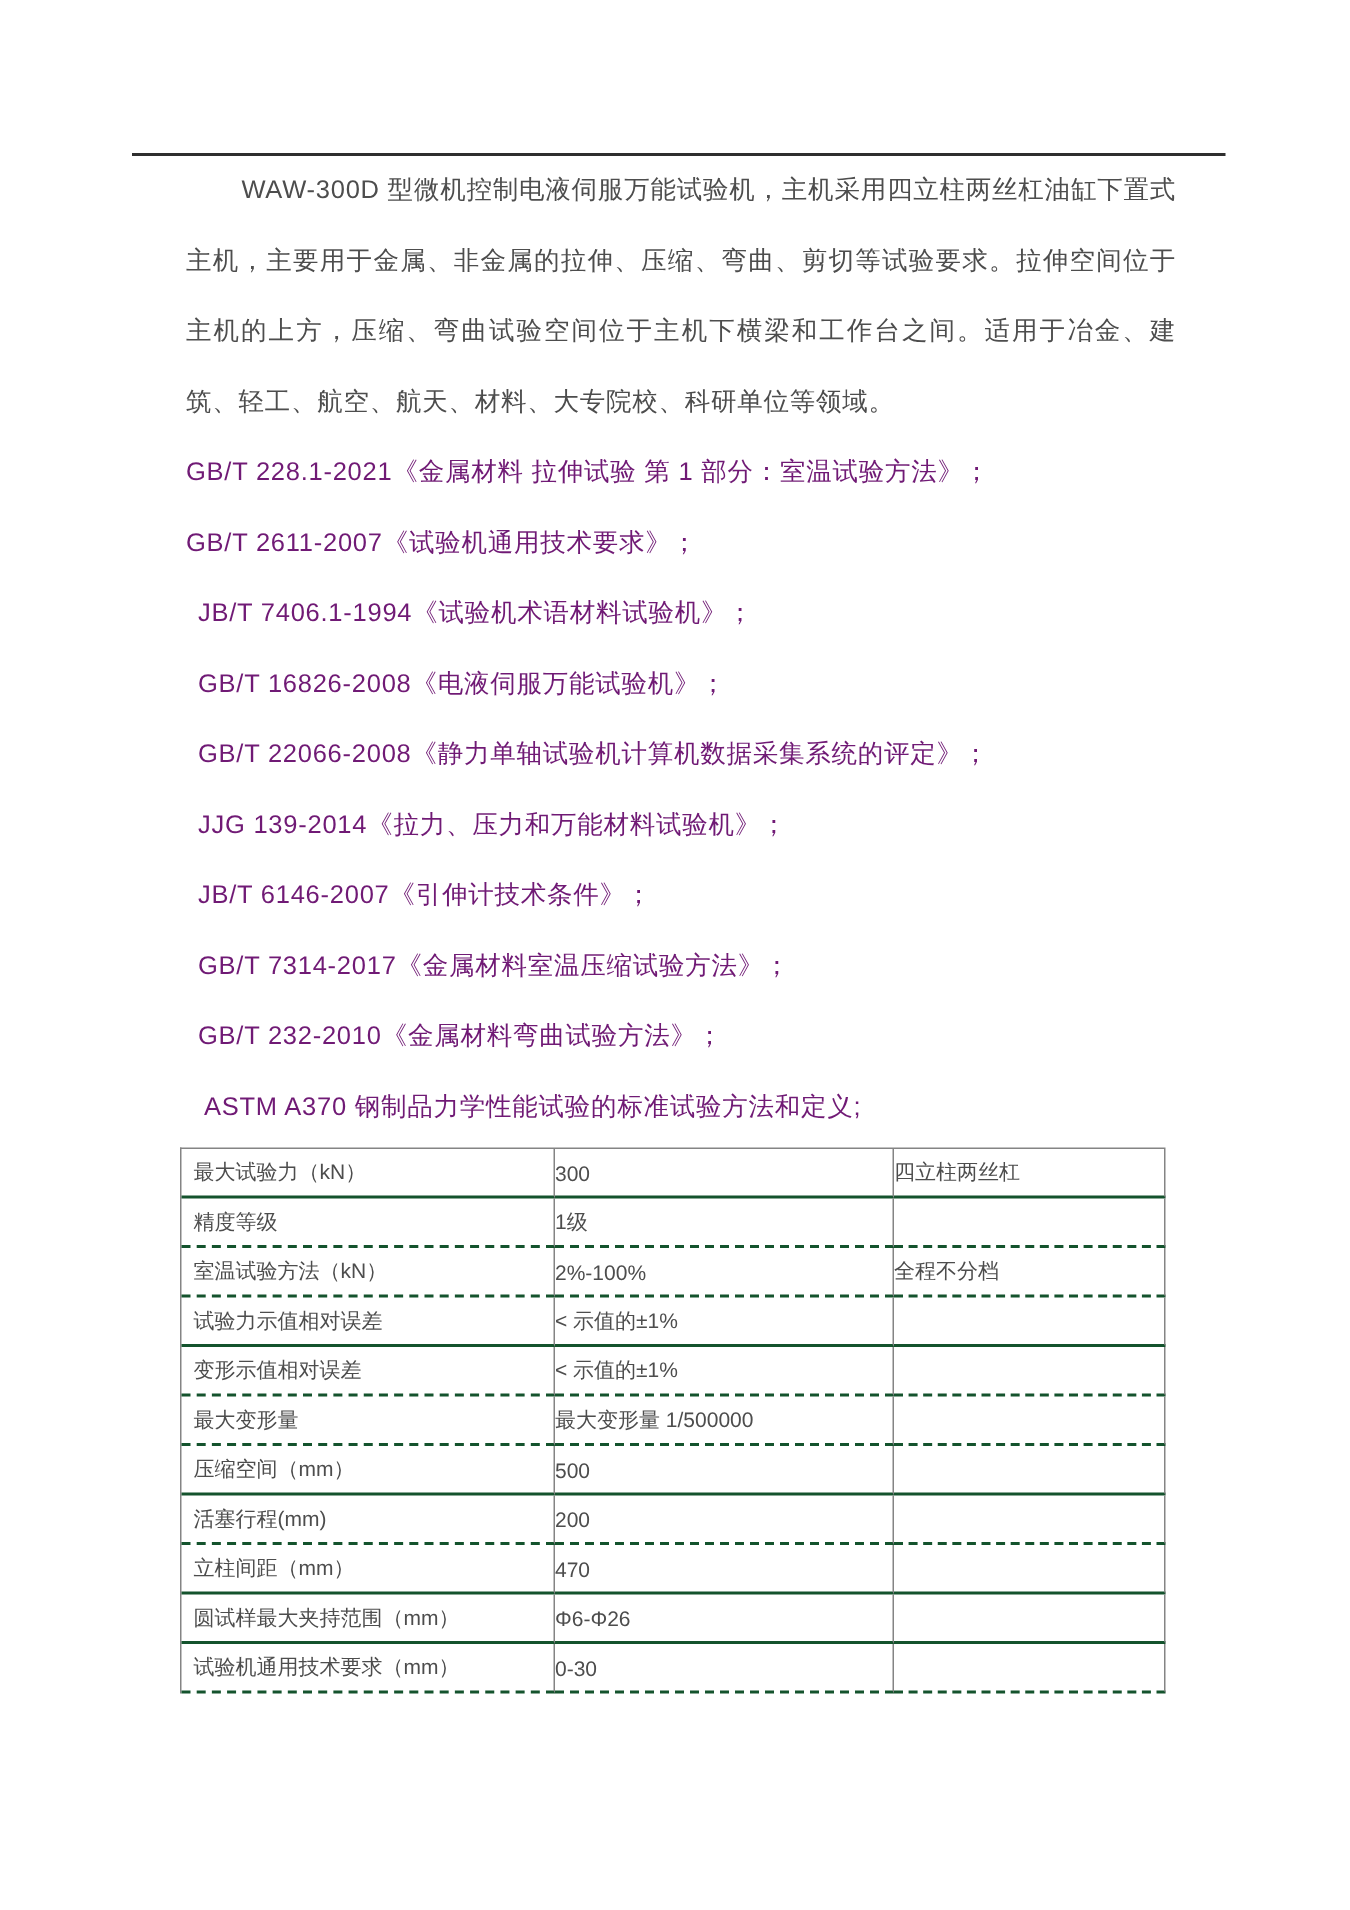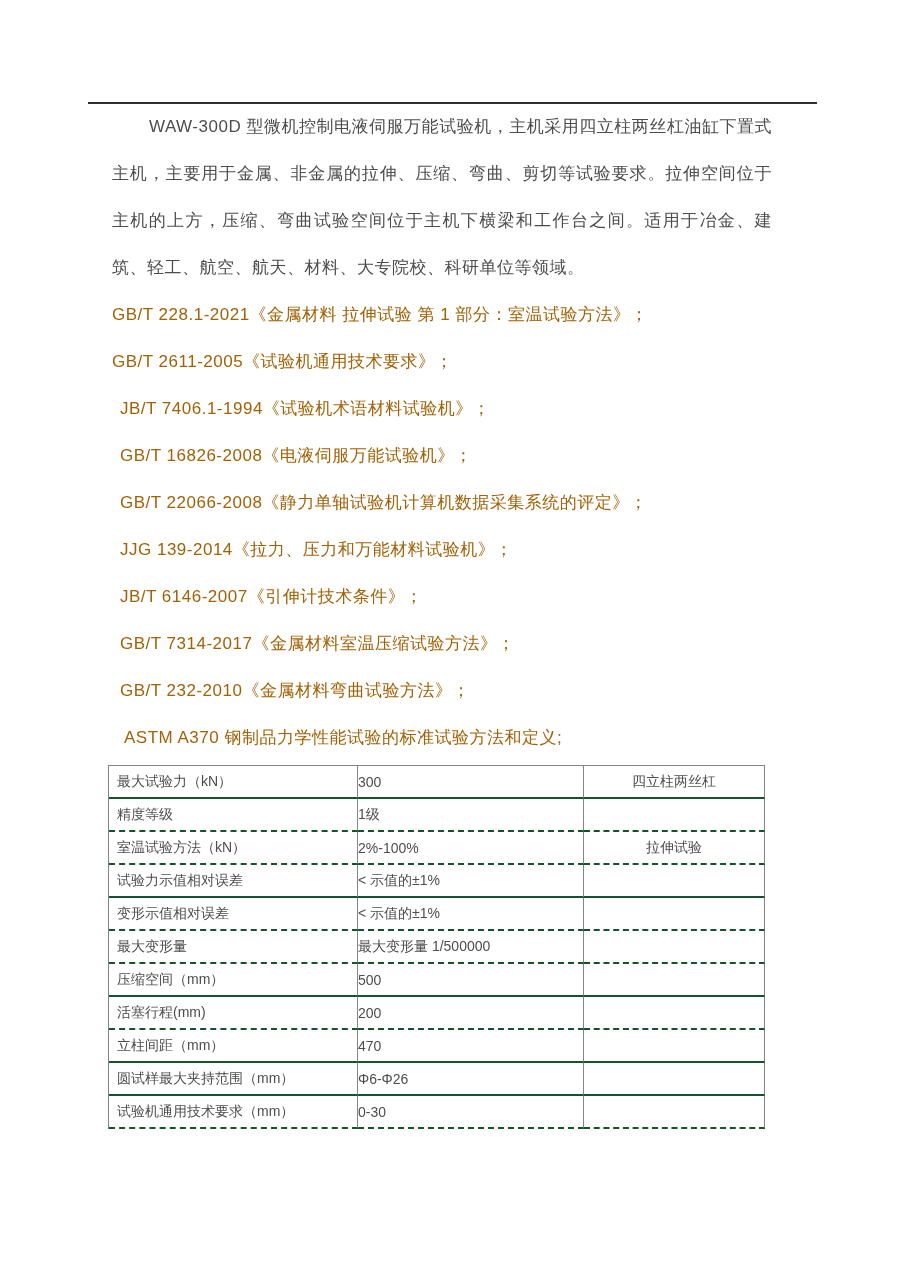--- a/index.html
+++ b/index.html
@@ -19,41 +19,41 @@
   .rule {
     position: absolute;
     left: 88px;
     top: 102px;
     width: 729px;
     height: 2px;
     background: #2f2f2f;
   }
   .content {
     position: absolute;
-    left: 112px;
+    left: 124px;
     top: 103px;
     width: 660px;
   }
   .intro {
     margin: 0;
     font-size: 17px;
     line-height: 47px;
     text-align: justify;
     text-indent: 37px;
     color: #4d4d4d;
     letter-spacing: 0.5px;
   }
   .standards {
     margin: 0;
   }
   .std-item {
     font-size: 17px;
     line-height: 47px;
     white-space: nowrap;
-    color: #a16207;
+    color: #701a75;
     letter-spacing: 0.5px;
   }
   
   .standards .std-item:nth-child(n+3) { padding-left: 8px; }
   .standards .std-item:nth-child(10)  { padding-left: 12px; }
 
   .spec-table {
     border-collapse: separate;
     border-spacing: 0;
     table-layout: fixed;
@@ -72,39 +72,39 @@
     padding: 0;
     vertical-align: middle;
     overflow: hidden;
     white-space: nowrap;
   }
   .spec-table col.c1 { width: 249px; }
   .spec-table col.c2 { width: 226px; }
   .spec-table col.c3 { width: 181px; }
   .spec-table td.label { text-align: left; padding-left: 8px; }
   .spec-table td.value { }
-  .spec-table td.note  { text-align: center; }
+  .spec-table td.note  { text-align: left; }
   
   .spec-table tr:nth-child(2)  td,
   .spec-table tr:nth-child(3)  td,
   .spec-table tr:nth-child(5)  td,
   .spec-table tr:nth-child(6)  td,
   .spec-table tr:nth-child(8)  td,
   .spec-table tr:nth-child(11) td { border-bottom-style: dashed; }
 </style>
 </head>
 <body>
 
 <div class="page">
   <div class="rule"></div>
   <div class="content">
     <p class="intro">WAW-300D 型微机控制电液伺服万能试验机，主机采用四立柱两丝杠油缸下置式主机，主要用于金属、非金属的拉伸、压缩、弯曲、剪切等试验要求。拉伸空间位于主机的上方，压缩、弯曲试验空间位于主机下横梁和工作台之间。适用于冶金、建筑、轻工、航空、航天、材料、大专院校、科研单位等领域。</p>
     <div class="standards" id="standards-list">
         <div class="std-item">GB/T 228.1-2021《金属材料 拉伸试验 第 1 部分：室温试验方法》；</div>
-        <div class="std-item">GB/T 2611-2005《试验机通用技术要求》；</div>
+        <div class="std-item">GB/T 2611-2007《试验机通用技术要求》；</div>
         <div class="std-item">JB/T 7406.1-1994《试验机术语材料试验机》；</div>
         <div class="std-item">GB/T 16826-2008《电液伺服万能试验机》；</div>
         <div class="std-item">GB/T 22066-2008《静力单轴试验机计算机数据采集系统的评定》；</div>
         <div class="std-item">JJG 139-2014《拉力、压力和万能材料试验机》；</div>
         <div class="std-item">JB/T 6146-2007《引伸计技术条件》；</div>
         <div class="std-item">GB/T 7314-2017《金属材料室温压缩试验方法》；</div>
         <div class="std-item">GB/T 232-2010《金属材料弯曲试验方法》；</div>
         <div class="std-item">ASTM A370 钢制品力学性能试验的标准试验方法和定义;</div>
       </div>
     <table class="spec-table">
@@ -120,21 +120,21 @@
             <td class="note">四立柱两丝杠</td>
           </tr>
           <tr>
             <td class="label">精度等级</td>
             <td class="value">1级</td>
             <td class="note"></td>
           </tr>
           <tr>
             <td class="label">室温试验方法（kN）</td>
             <td class="value">2%-100%</td>
-            <td class="note">拉伸试验</td>
+            <td class="note">全程不分档</td>
           </tr>
           <tr>
             <td class="label">试验力示值相对误差</td>
             <td class="value">&lt; 示值的±1%</td>
             <td class="note"></td>
           </tr>
           <tr>
             <td class="label">变形示值相对误差</td>
             <td class="value">&lt; 示值的±1%</td>
             <td class="note"></td>

